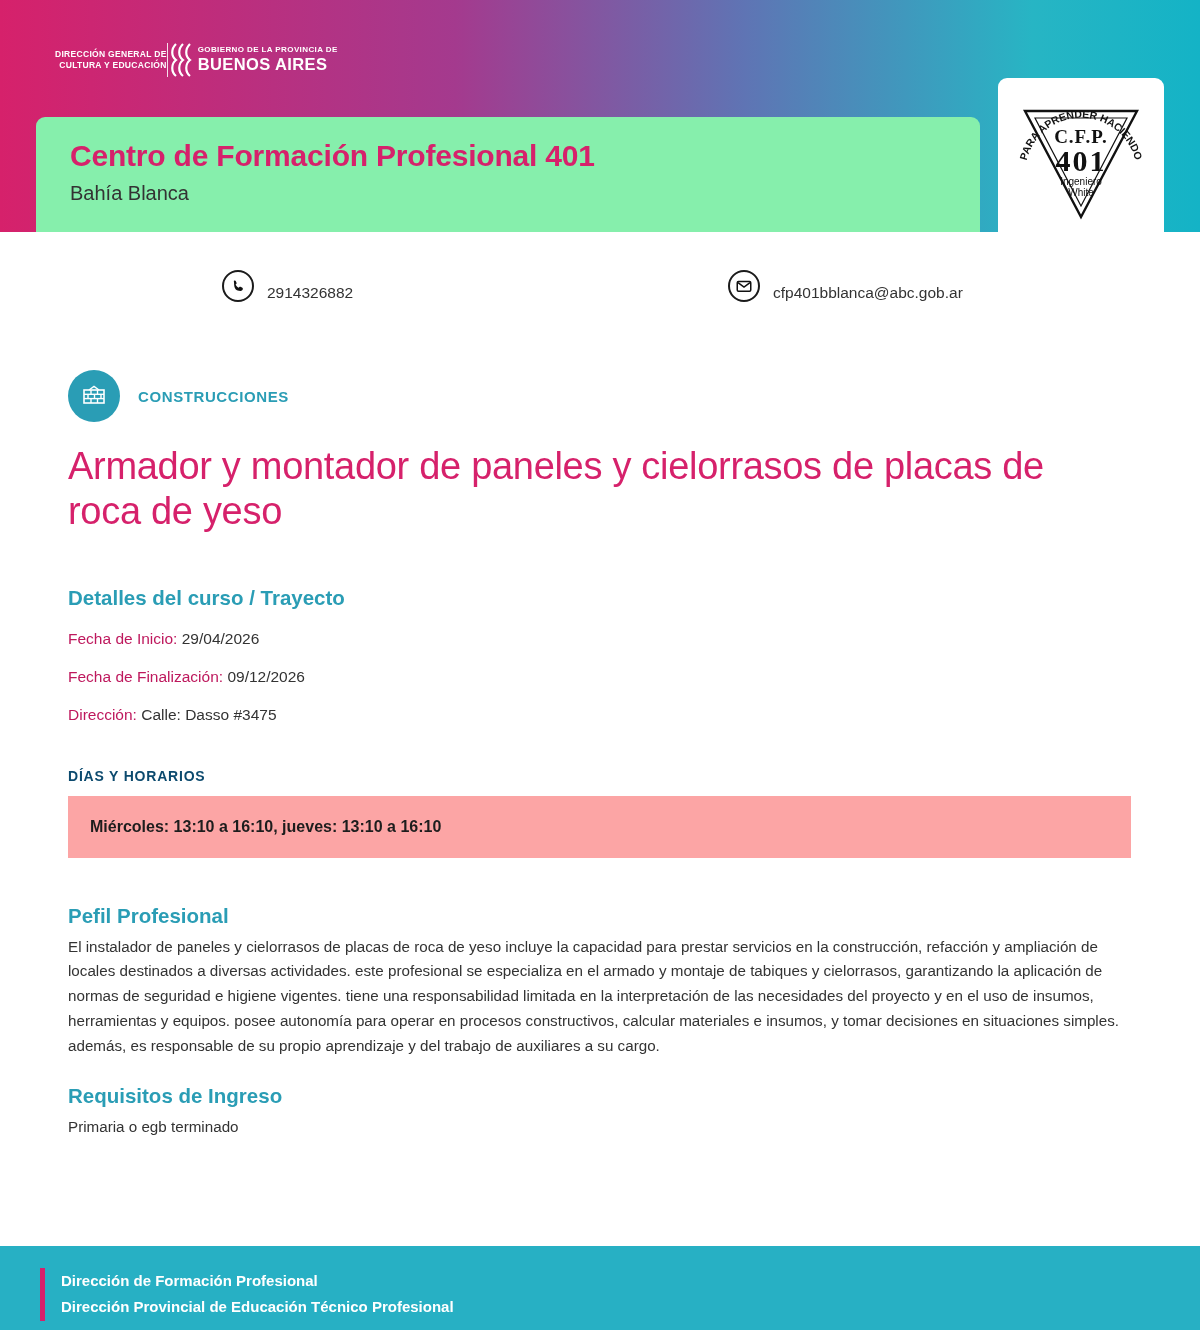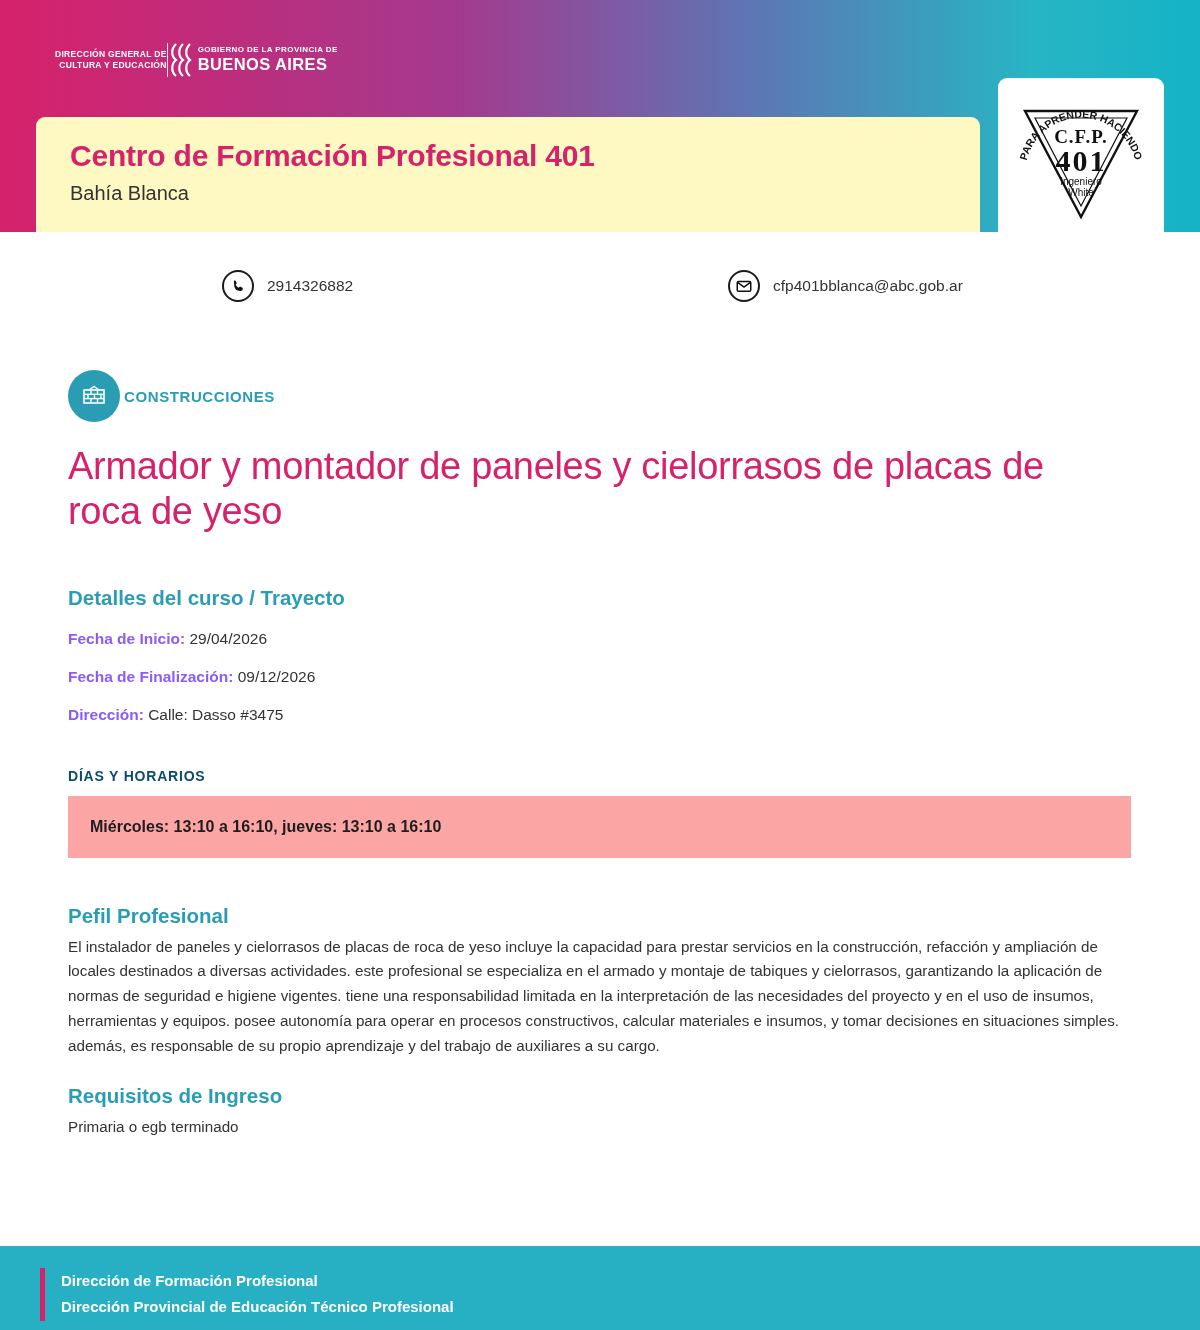--- a/index.html
+++ b/index.html
@@ -67,21 +67,21 @@
     display: block;
   }
 
   
   .header-card {
     position: absolute;
     top: 117px;
     left: 36px;
     width: 944px;
     height: 115px;
-    background: #fef9c3;
+    background: #86efac;
     border-radius: 9px 9px 0 0;
     padding: 22px 34px 0 34px;
   }
   .header-card h1 {
     margin: 0;
     font-size: 30px;
     font-weight: bold;
     color: #d6216b;
     letter-spacing: -0.2px;
   }
@@ -115,21 +115,21 @@
   .contact-row {
     position: absolute;
     top: 262px;
     left: 0;
     width: 1200px;
     height: 60px;
   }
   .contact {
     position: absolute;
     display: flex;
-    align-items: center;
+    align-items: flex-end;
     gap: 13px;
     font-size: 15.5px;
     color: #333333;
   }
   .contact.phone { left: 222px; top: 8px; }
   .contact.mail { left: 728px; top: 8px; }
   .c-icon {
     width: 32px; height: 32px;
     border: 2px solid #1b1b1b;
     border-radius: 50%;
@@ -140,21 +140,21 @@
   
   .content {
     position: absolute;
     top: 370px;
     left: 68px;
     width: 1064px;
   }
   .cat-row {
     display: flex;
     align-items: center;
-    gap: 4px;
+    gap: 18px;
   }
   .cat-icon {
     width: 52px; height: 52px;
     border-radius: 50%;
     background: #2a9db5;
     display: flex; align-items: center; justify-content: center;
   }
   .cat-label {
     font-size: 15px;
     font-weight: bold;
@@ -175,21 +175,21 @@
     margin: 52px 0 0 0;
     font-size: 20.5px;
     font-weight: bold;
     color: #2a9db5;
   }
   .detail {
     margin-top: 20px;
     font-size: 15.5px;
     color: #333333;
   }
-  .detail .k { font-weight: bold; color: #8b5cf6; text-align: right; }
+  .detail .k { font-weight: normal; color: #be185d; text-align: right; }
 
   .sched-label {
     margin-top: 44px;
     font-size: 14px;
     font-weight: bold;
     letter-spacing: 0.8px;
     color: #0c4a6e;
   }
   .sched-box {
     margin-top: 12px;

